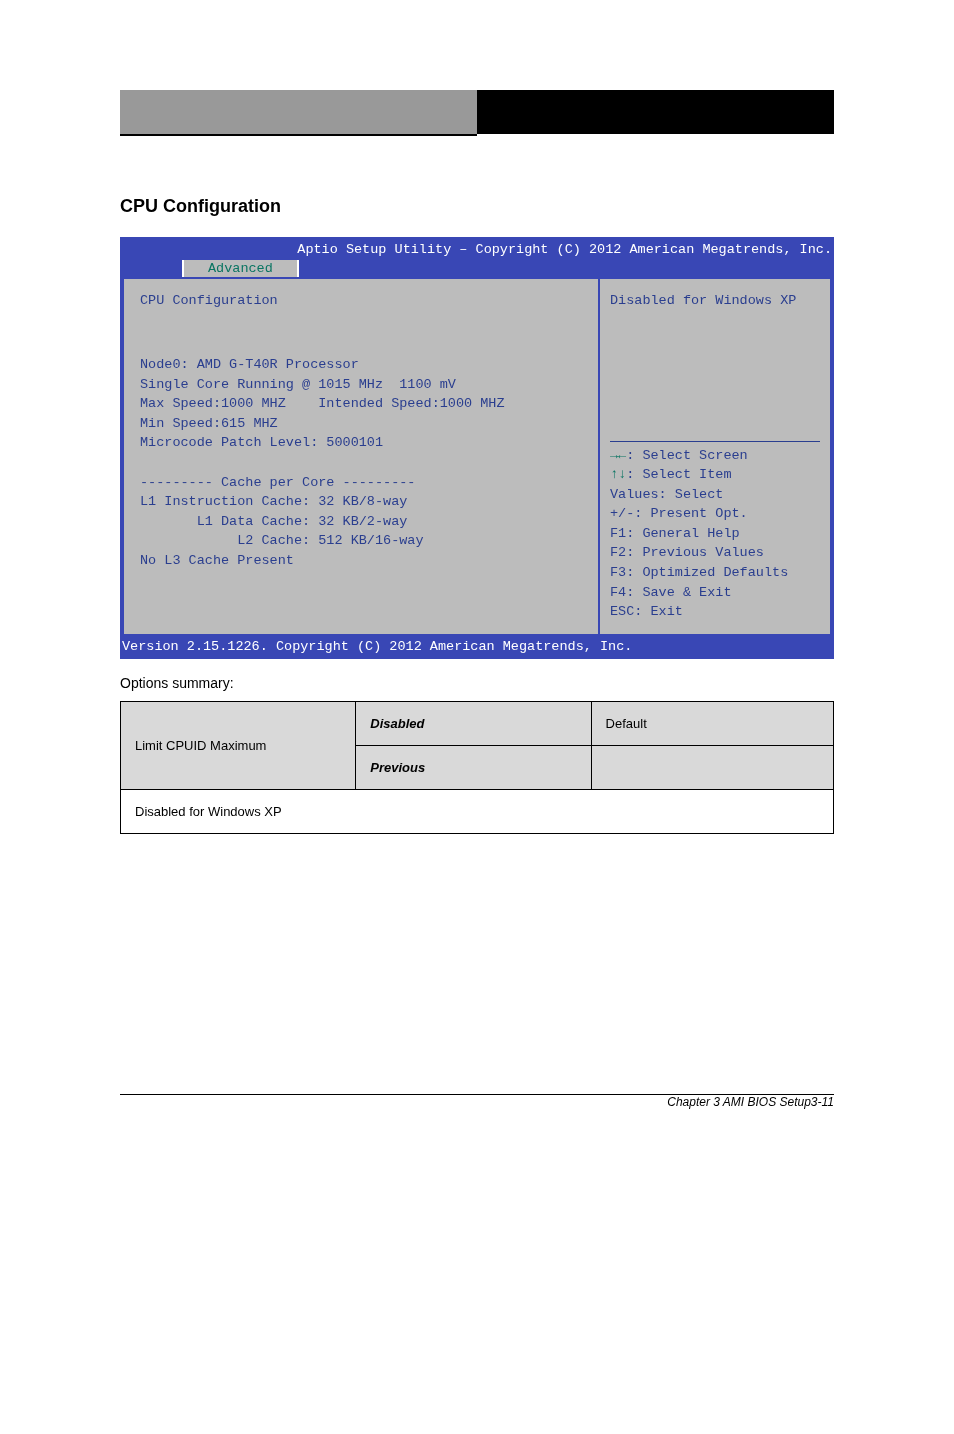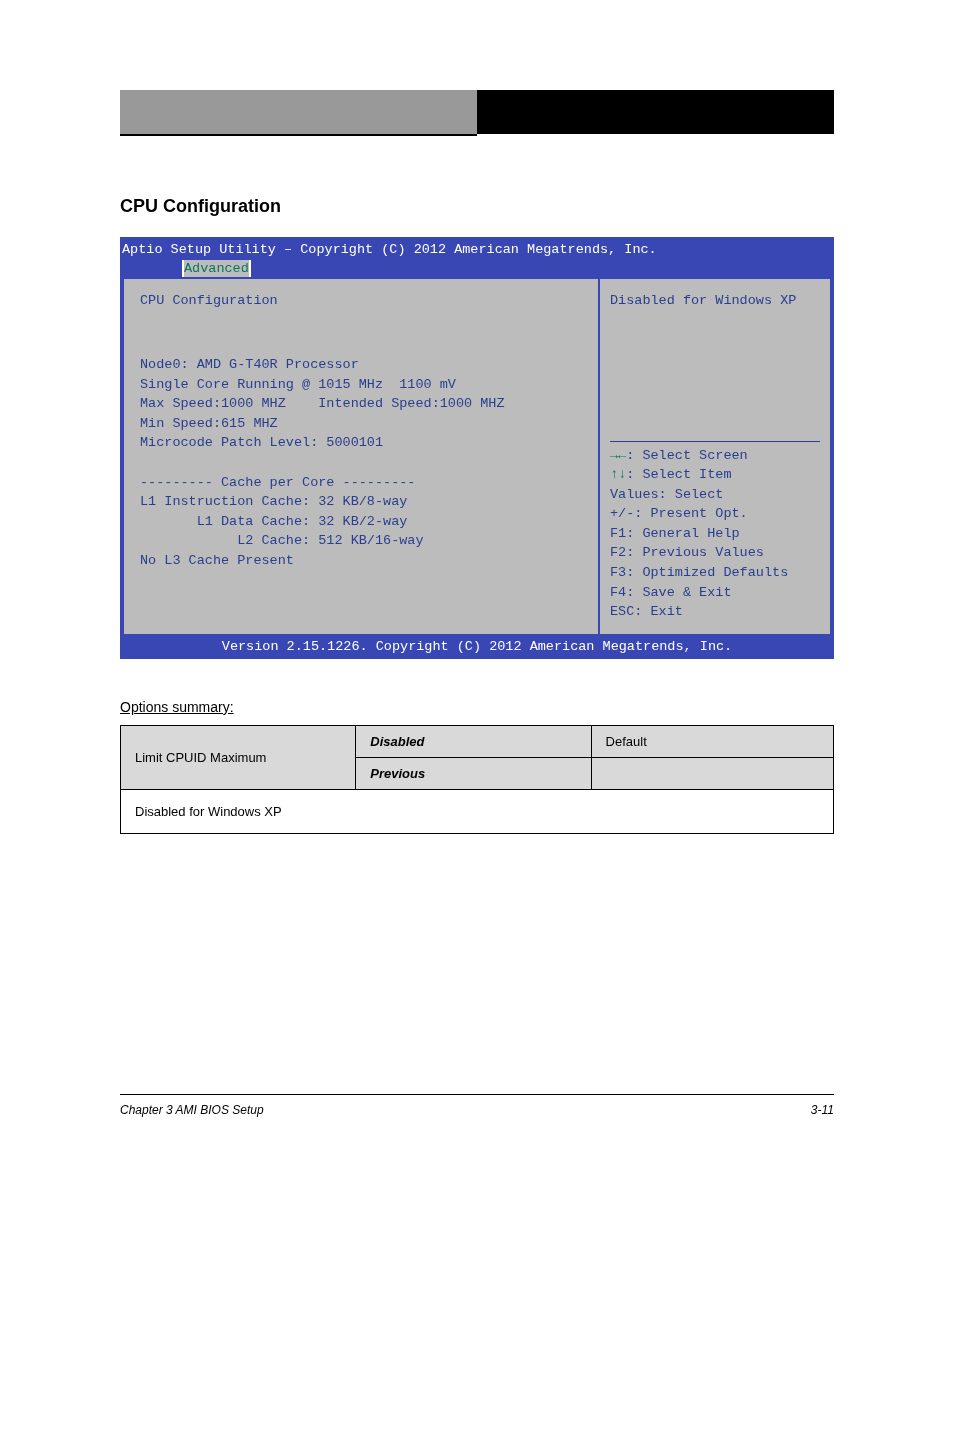--- a/index.html
+++ b/index.html
@@ -30,34 +30,34 @@
     .bios-box {
       margin: 0 120px;
       border: 2px solid #3947b5;
       font-family: 'Courier New', monospace;
       font-size: 13.5px;
     }
     
     .bios-header {
       background: #3947b5;
       color: #fff;
-      text-align: left;
+      text-align: right;
       padding: 3px 0;
     }
     
     .tab-row {
       background: #3947b5;
       padding-left: 60px;
     }
     
     .tab {
       display: inline-block;
       background: #bcbcbc;
       color: #0a7562;
-      padding: 1px 0;
+      padding: 1px 24px;
       border-left: 2px solid #fff;
       border-right: 2px solid #fff;
     }
     
     .bios-body {
       background: #3947b5;
       display: flex;
       padding: 0;
     }
     
@@ -90,54 +90,53 @@
     
     .bios-side-divider {
       border-top: 1px solid #2a3e8f;
       margin: 130px 0 4px 0;
     }
     .help-accent { color: #0a7562; }
     
     .bios-footer {
       background: #3947b5;
       color: #fff;
-      text-align: center;
+      text-align: left;
       padding: 3px 0;
     }
     
     .option-label {
-      margin: 40px 120px 10px 120px;
+      margin: 16px 120px 10px 120px;
       font-size: 14px;
-      text-decoration: underline;
     }
     
     .opt-table {
       margin: 0 120px;
       border-collapse: collapse;
       width: calc(100% - 240px);
     }
     
     .opt-table td {
       border: 1px solid #000;
-      padding: 8px 14px;
+      padding: 14px 14px;
       font-size: 13px;
     }
     
     .grey-cell { background: #d9d9d9; }
     .first-col { width: 33%; }
     .hdr-col { width: 33%; font-style: italic; font-weight: bold; }
     .val-col { width: 34%; }
     .desc-row td { padding: 14px; }
     
     .page-footer {
       margin: 260px 120px 30px 120px;
       border-top: 1.5px solid #000;
-      padding-top: 8px;
+      padding-top: 0;
       display: flex;
-      justify-content: space-between;
+      justify-content: flex-end;
       font-size: 12px;
       font-style: italic;
     }
   </style>
 </head>
 <body>
 
 <div class="header-bar">
   <div class="header-left"></div>
   <div class="header-right"></div>

